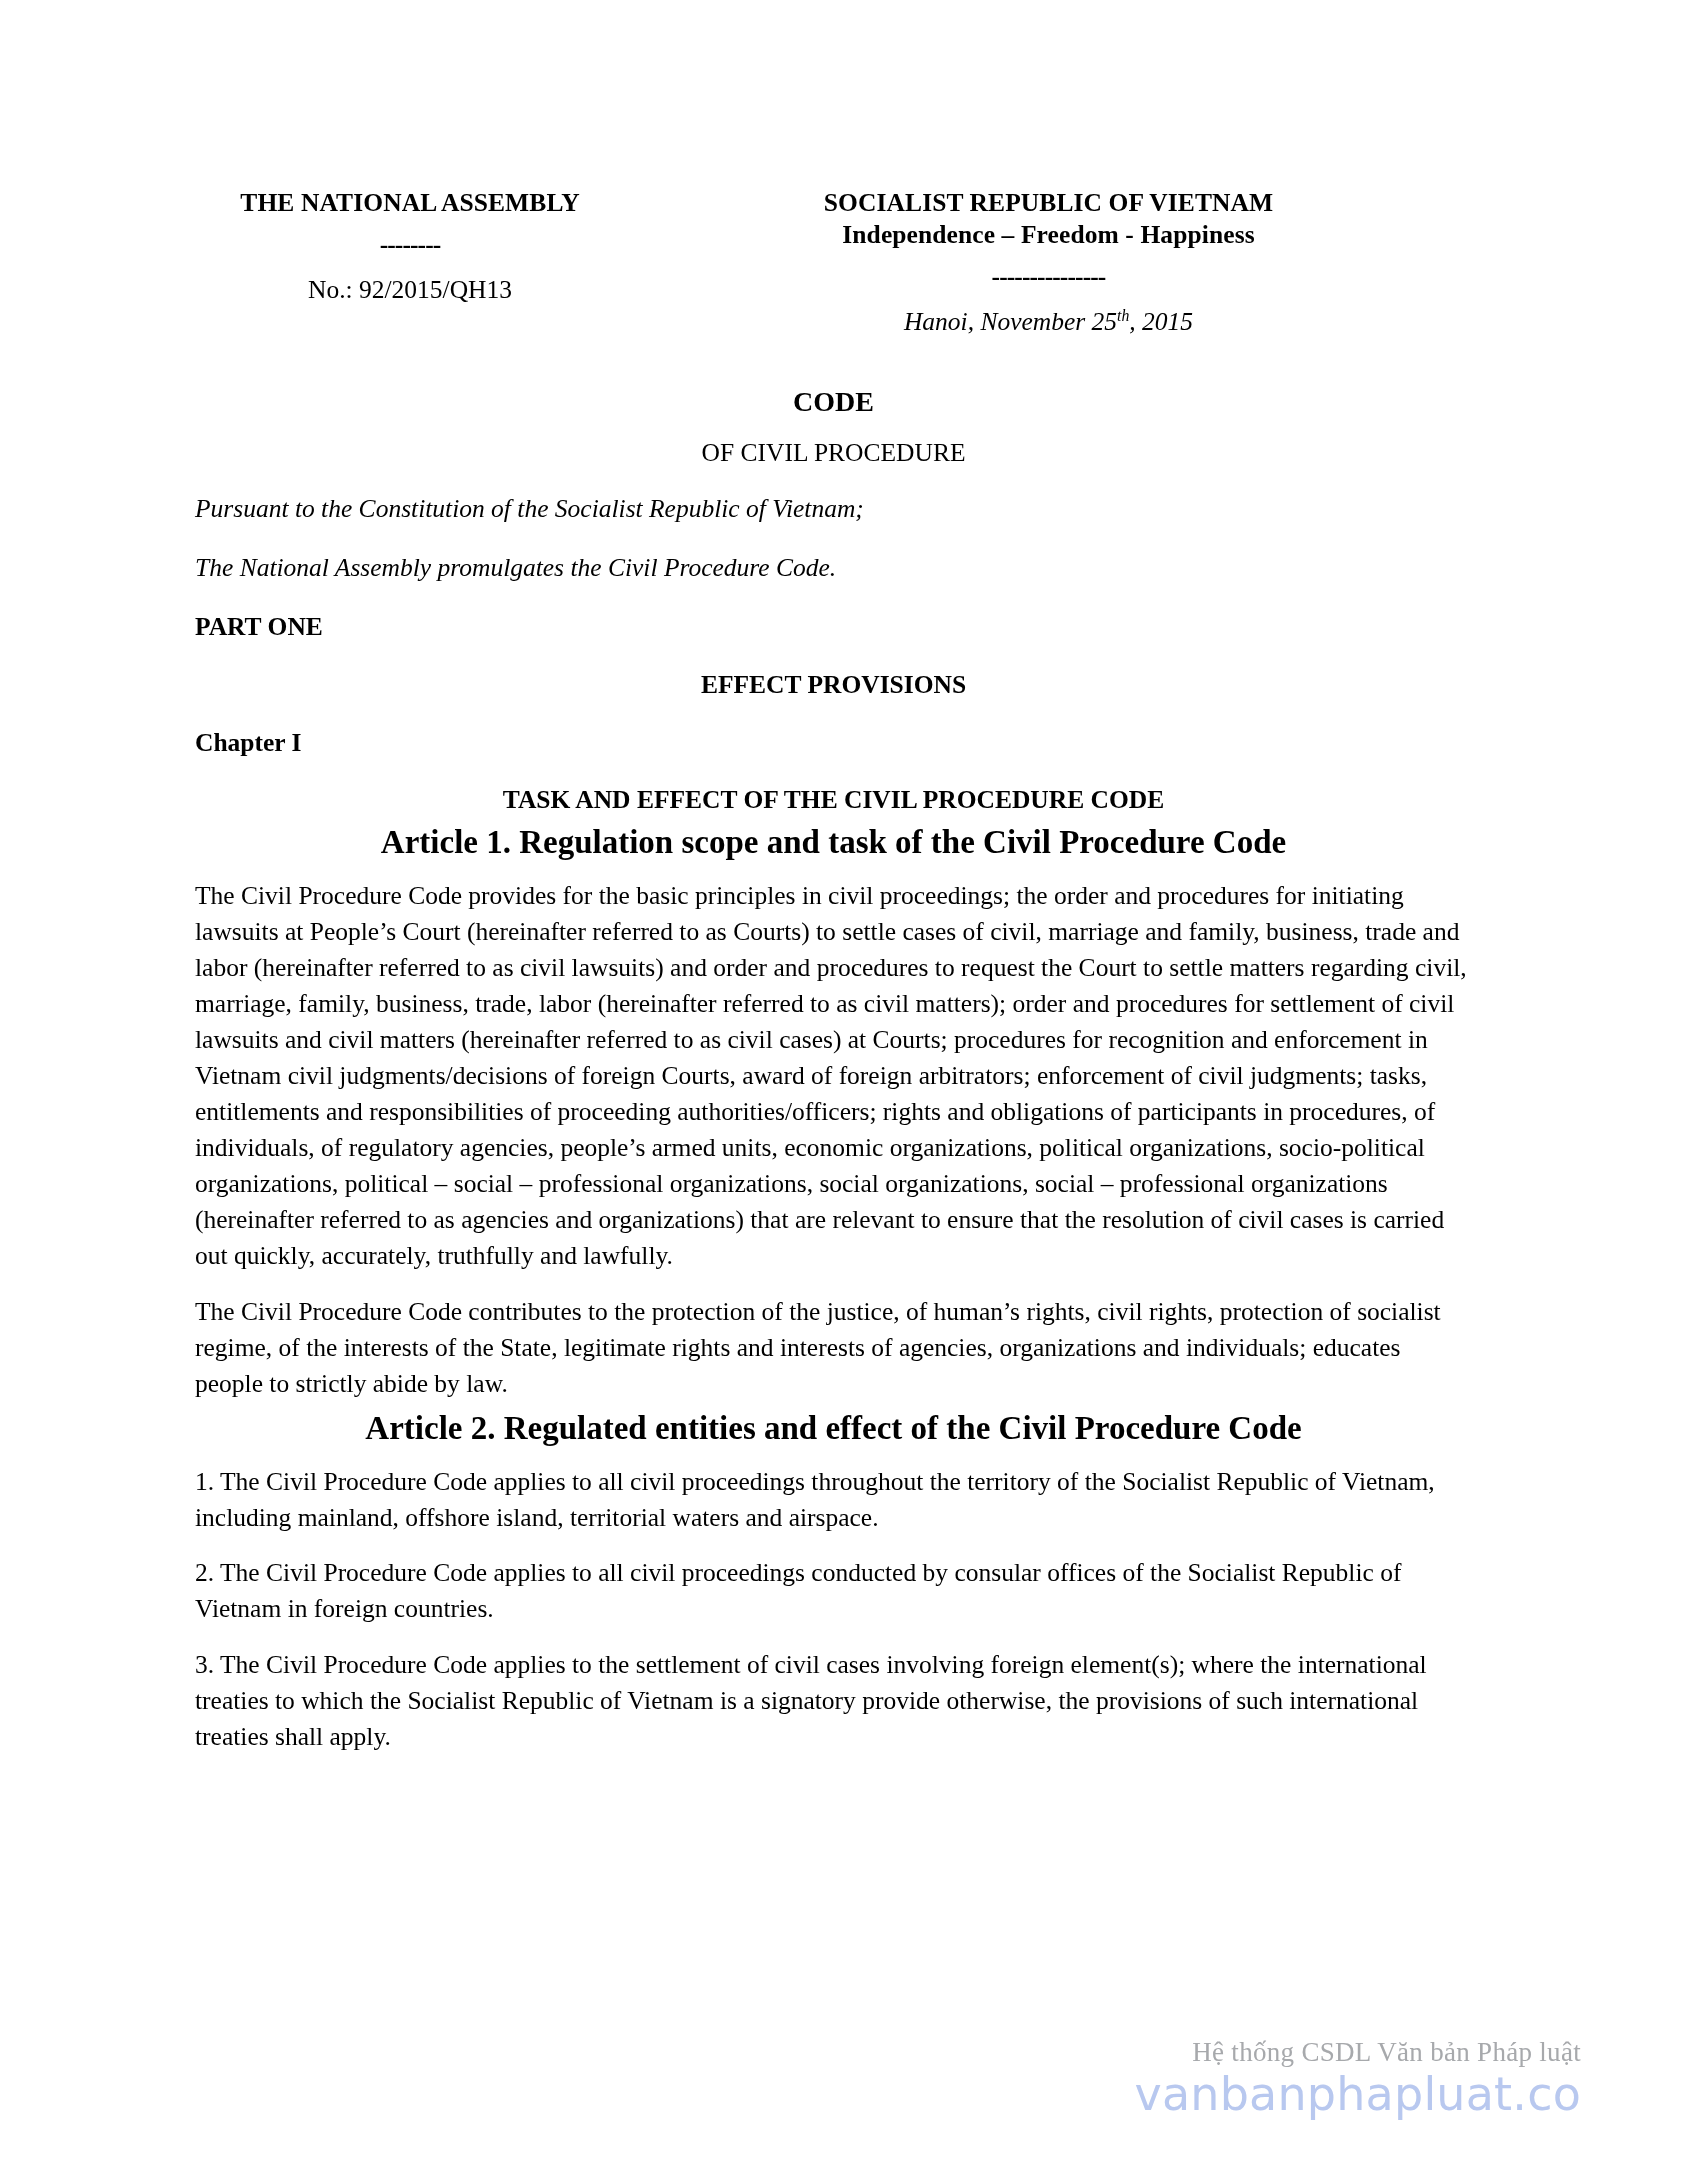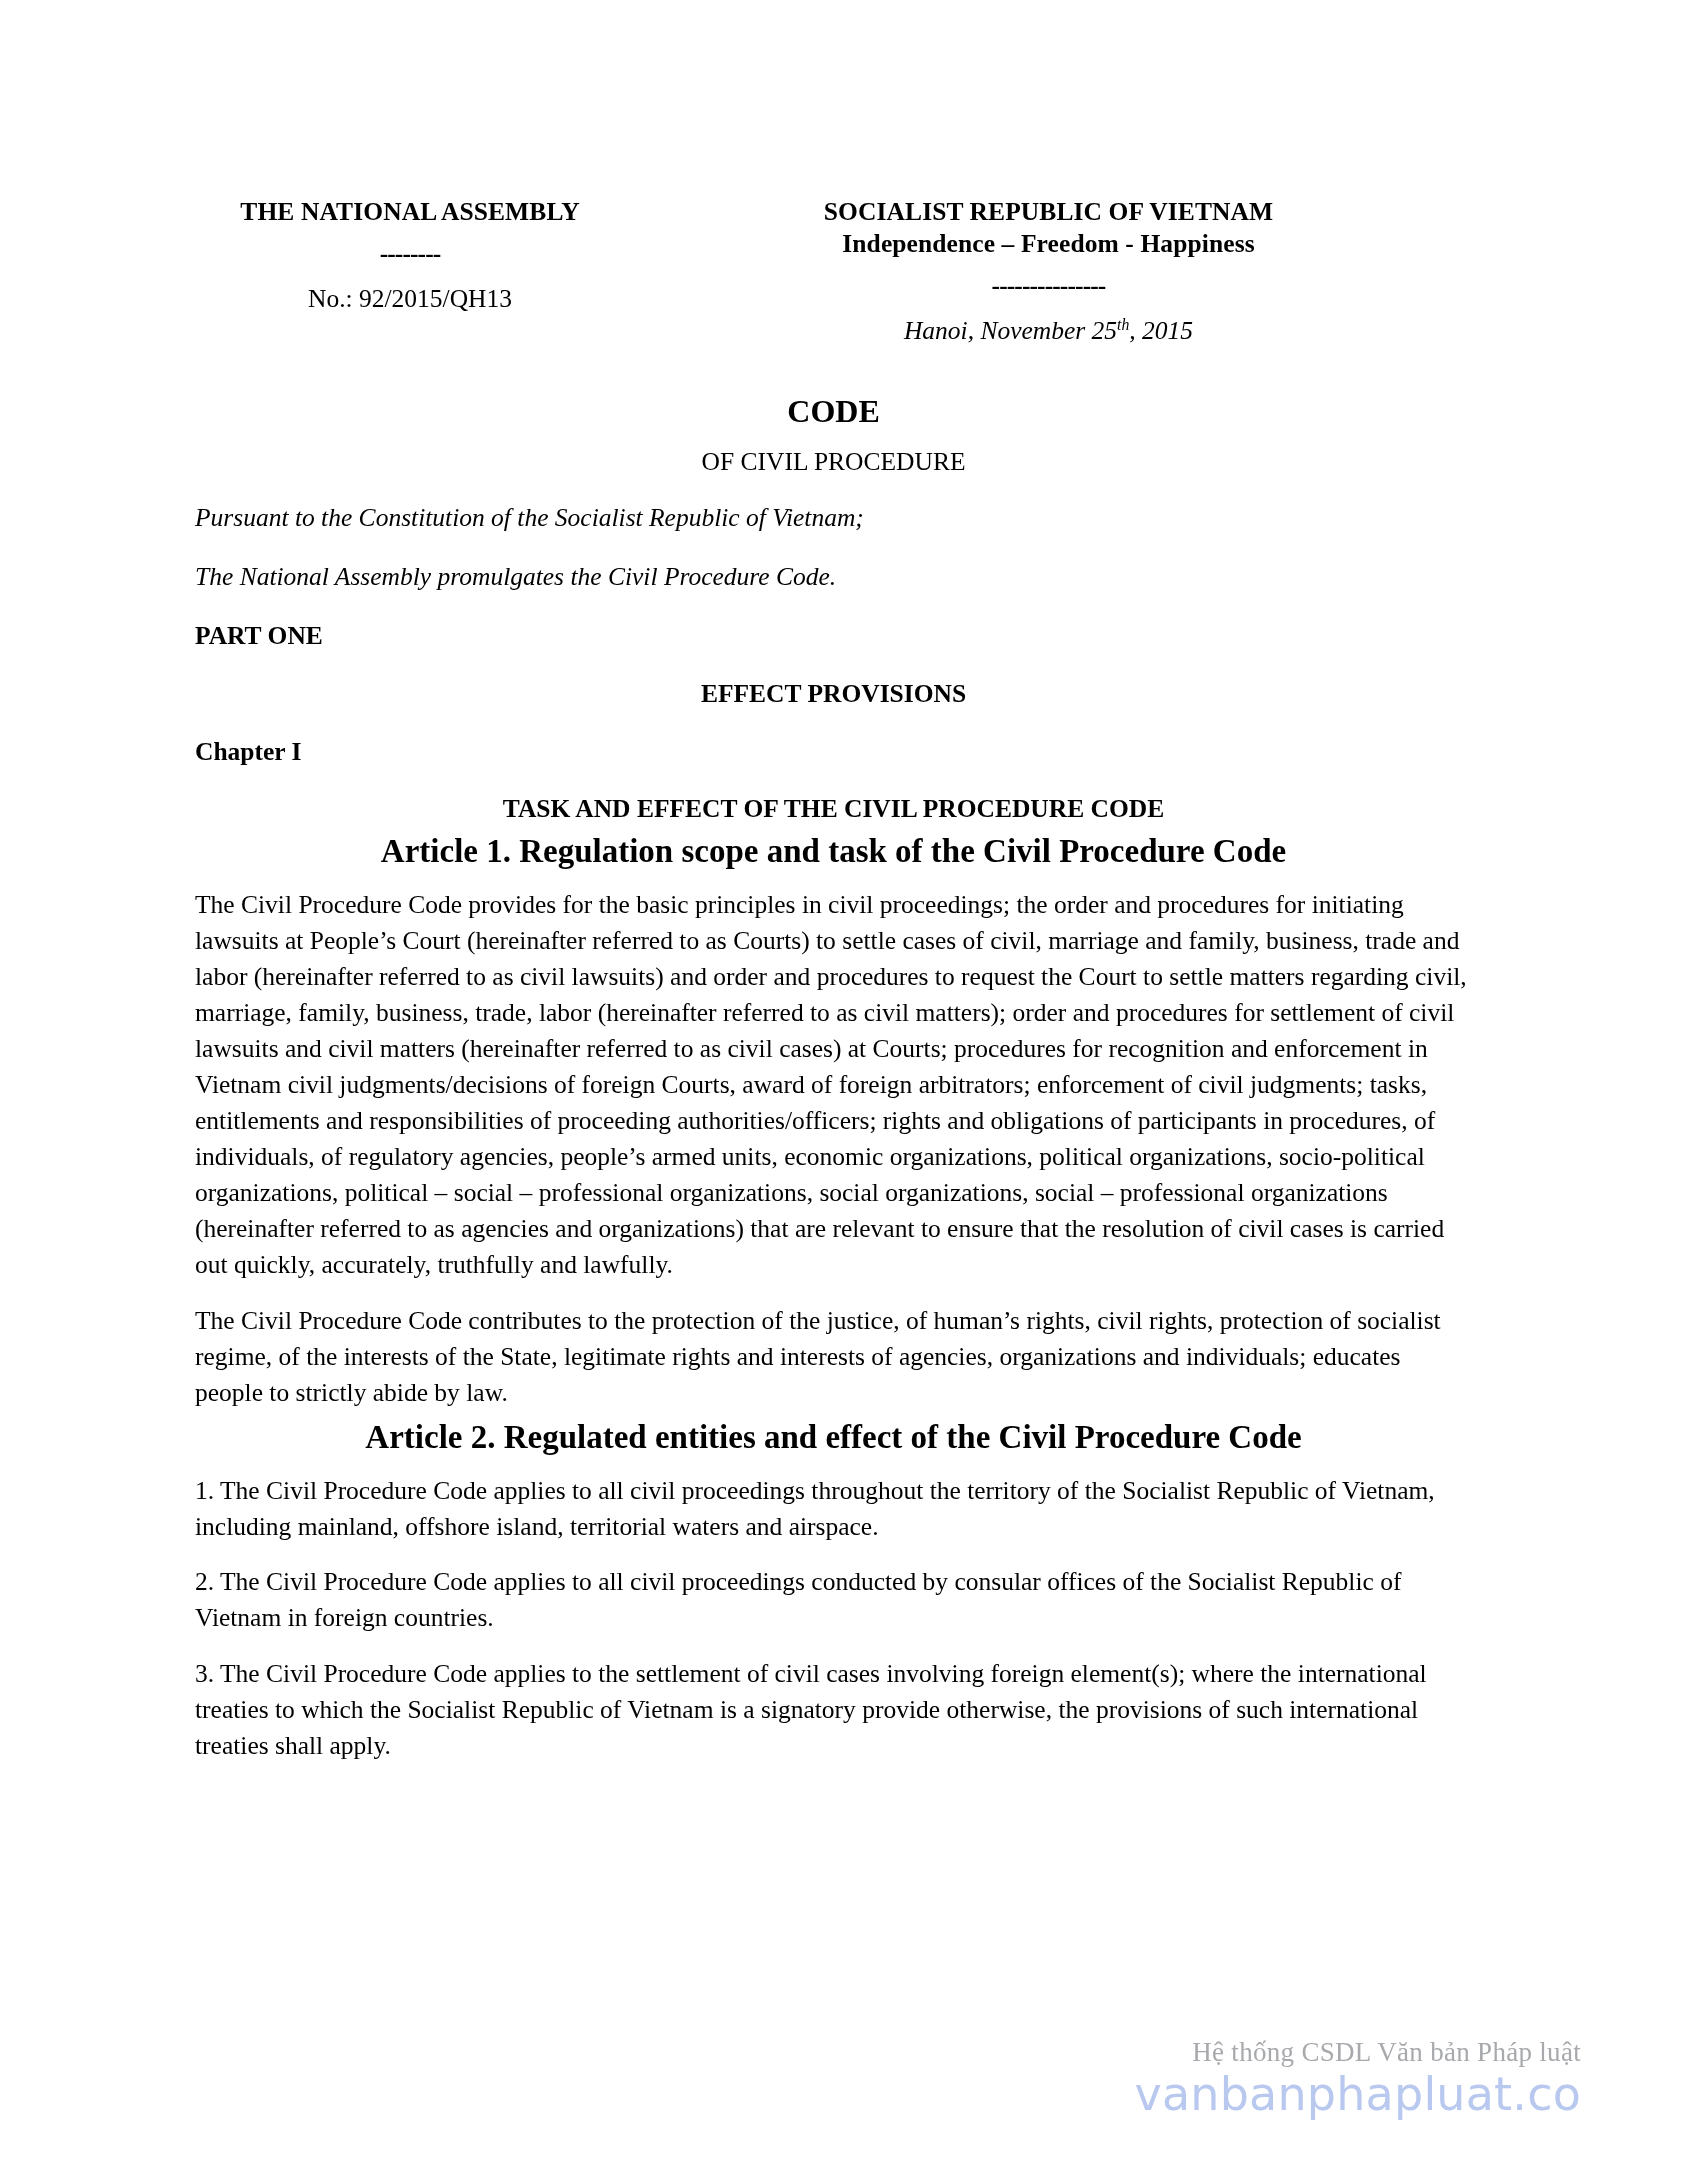--- a/index.html
+++ b/index.html
@@ -16,21 +16,21 @@
     position: relative;
     width: 1685px;
     height: 2180px;
     background: #ffffff;
     box-sizing: border-box;
     overflow: hidden;
   }
   .content {
     position: absolute;
     left: 195px;
-    top: 10px;
+    top: 1px;
     width: 1277px;
   }
 
   
   .doc-header {
     display: flex;
     flex-direction: row;
     align-items: flex-start;
     padding-top: 186px;
   }
@@ -76,21 +76,21 @@
   .doc-place-date sup {
     font-size: 0.62em;
     vertical-align: super;
     line-height: 0;
   }
 
   
   .title-code {
     text-align: center;
     font-weight: bold;
-    font-size: 32px;
+    font-size: 28px;
     line-height: 30px;
     margin-top: 48px;
   }
   .title-subject {
     text-align: center;
     font-size: 25.5px;
     line-height: 30px;
     margin-top: 21px;
   }
 

